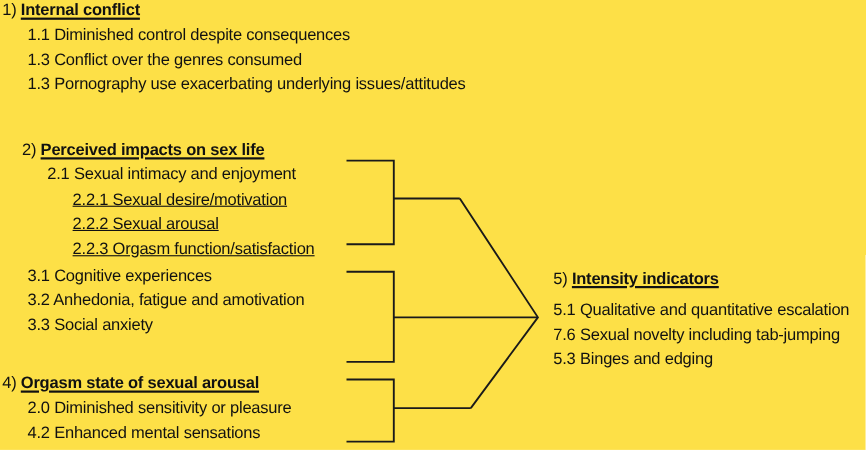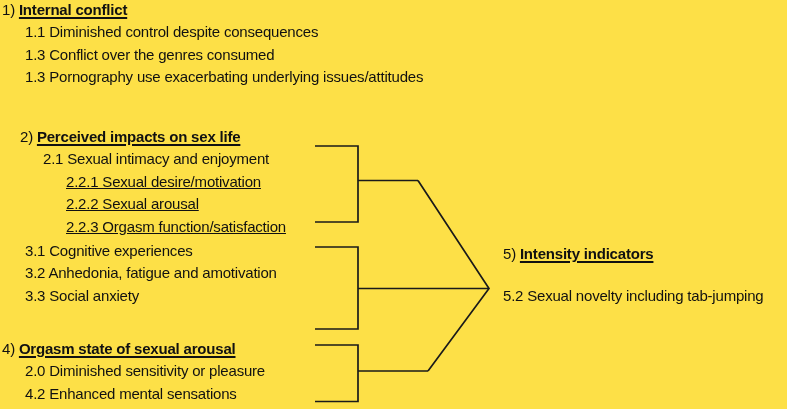--- a/index.html
+++ b/index.html
@@ -37,21 +37,21 @@
     font-weight: 400;
   }
   .heading .title {
     font-weight: 700;
     text-decoration: underline;
     text-decoration-thickness: 1.5px;
     text-underline-offset: 2px;
   }
   .lvl1 { padding-left: 23px; }
   .lvl2 { padding-left: 46px; text-decoration: underline; }
-  .sec5-heading { margin-bottom: 20px; }
+  .sec5-heading { margin-bottom: 6px; }
 </style>
 </head>
 <body>
 
 <div class="canvas">
 
   <svg class="connectors" viewBox="0 0 787 409" xmlns="http://www.w3.org/2000/svg">
     <g stroke="#1a1a1a" stroke-width="1.7" fill="none" stroke-linejoin="miter">
       <path d="M 315 146 L 358 146 L 358 222 L 315 222 M 358 180.5 L 418 180.5"></path>
       <path d="M 315 247 L 358 247 L 358 329 L 315 329 M 358 288.5 L 489 288.5"></path>
@@ -94,16 +94,18 @@
     </div>
     <div class="row lvl1">2.0 Diminished sensitivity or pleasure</div>
     <div class="row lvl1">4.2 Enhanced mental sensations</div>
   </div>
 
   <div class="section" style="left:503px; top:243px;">
     <div class="row heading sec5-heading">
       <span class="num">5)</span>
       <span class="title">Intensity indicators</span>
     </div>
-    <div class="row">5.2 Sexual novelty including tab-jumping</div>
+    <div class="row">5.1 Qualitative and quantitative escalation</div>
+    <div class="row">7.6 Sexual novelty including tab-jumping</div>
+    <div class="row">5.3 Binges and edging</div>
   </div>
 
 </div>
 
 </body></html>

